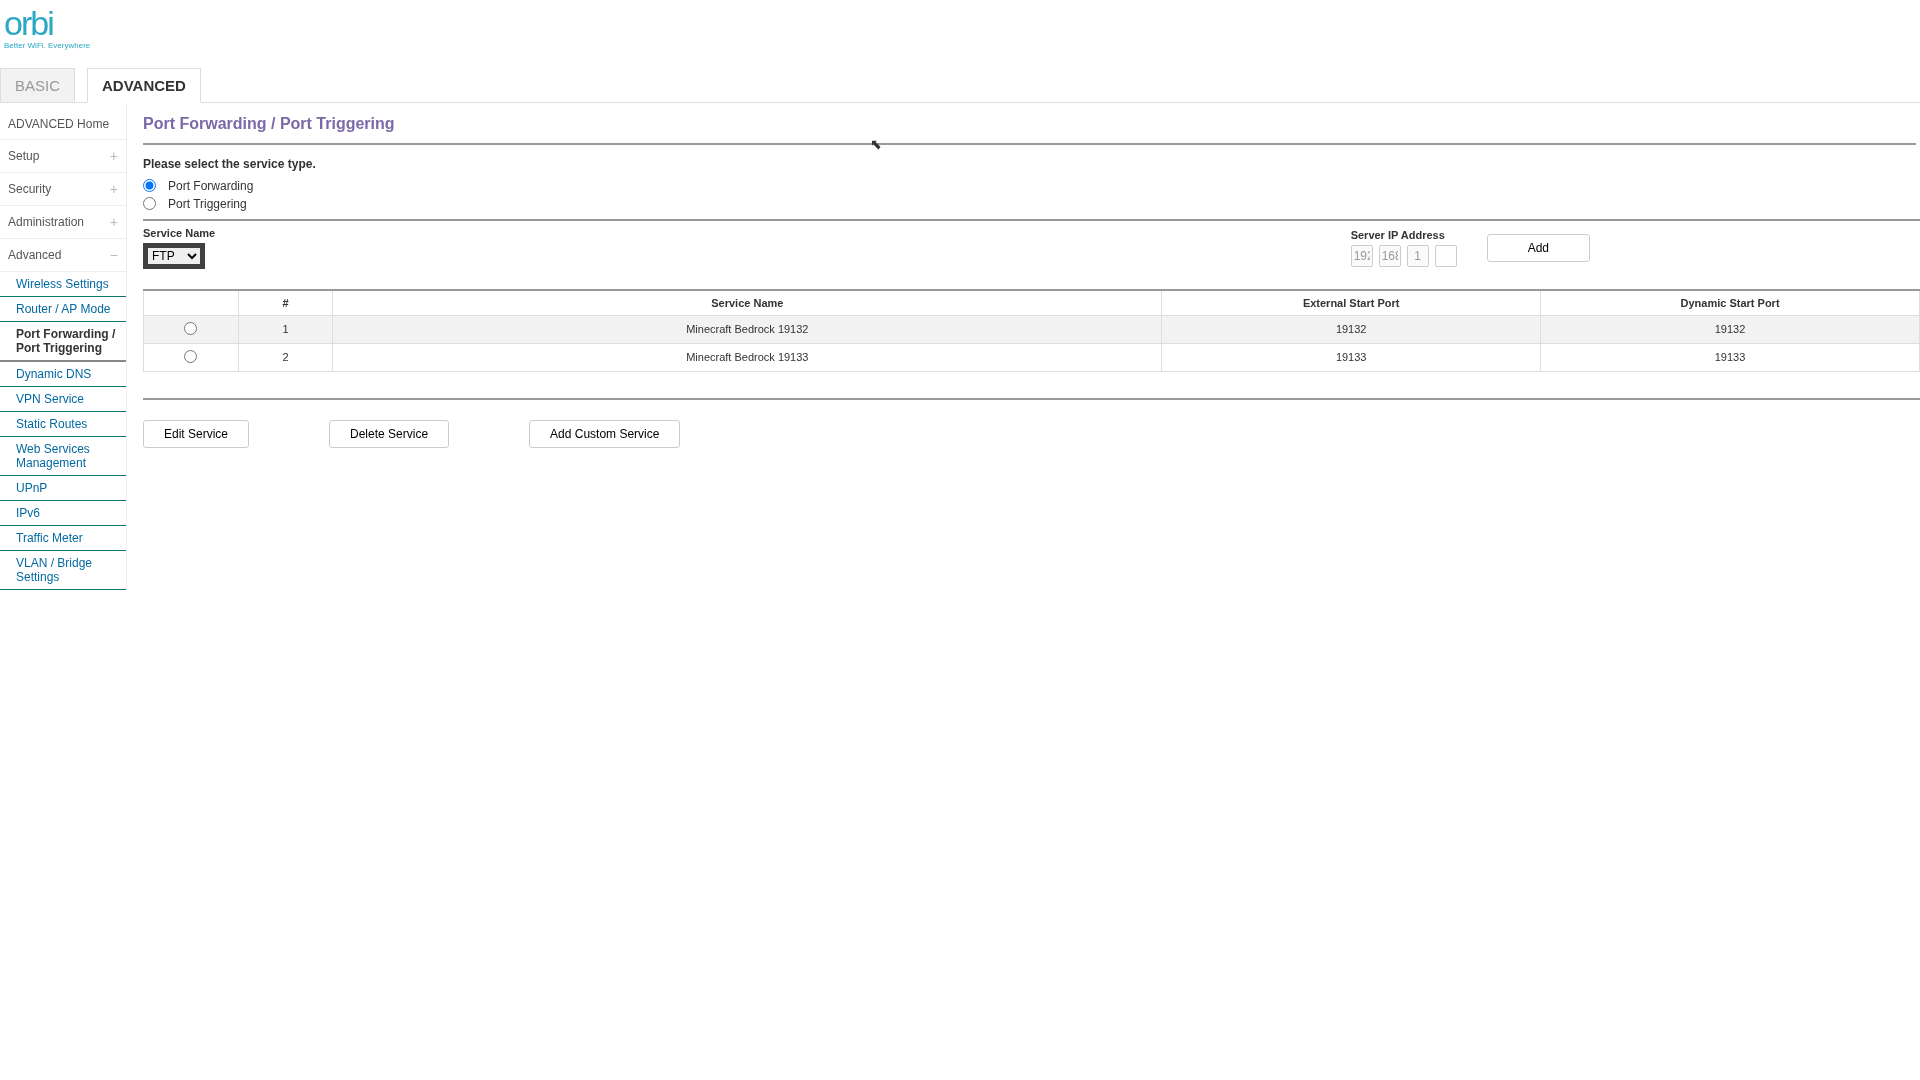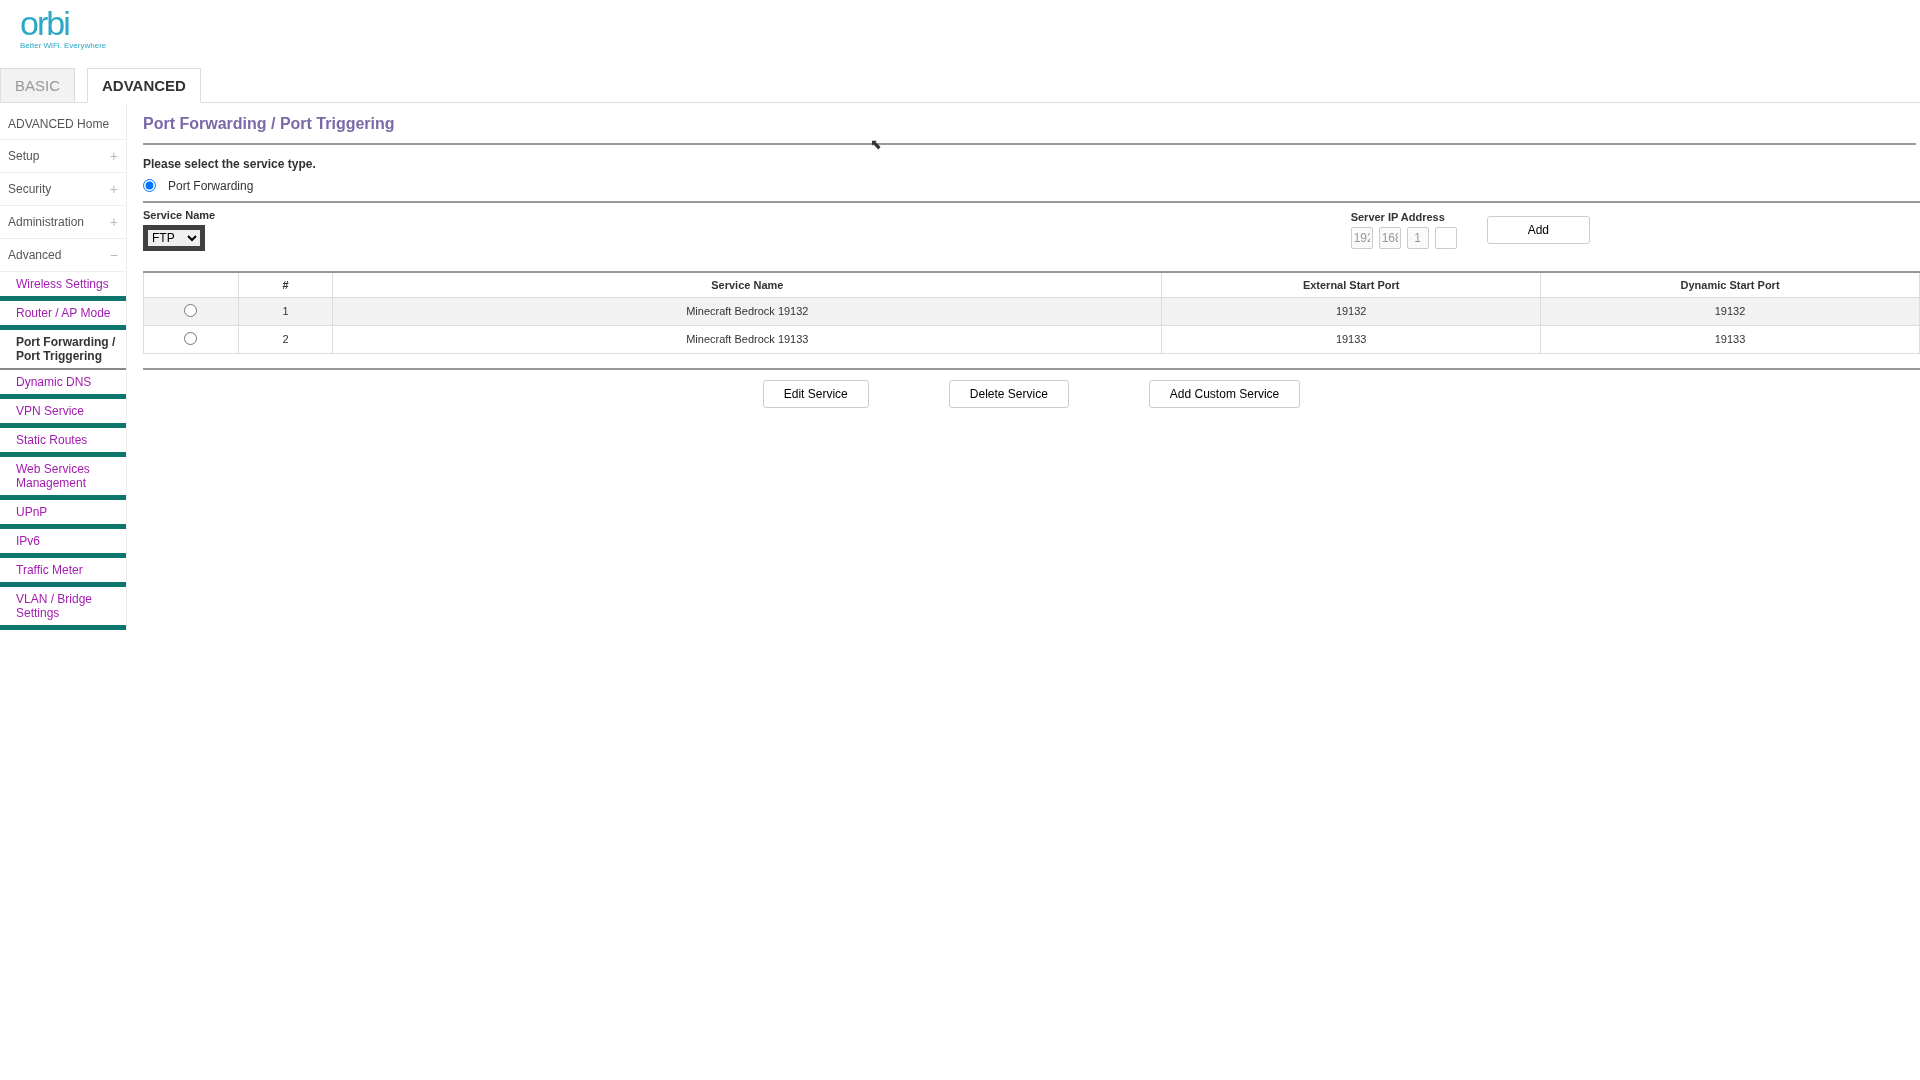--- a/index.html
+++ b/index.html
@@ -1,19 +1,19 @@
 <!DOCTYPE html>
 <html><head>
 <meta charset="utf-8">
 <style>
 * { margin: 0; padding: 0; box-sizing: border-box; font-family: Arial, sans-serif; }
 body { background: #fff; font-size: 13px; color: #333; }
 
 
-.header { display: flex; align-items: flex-end; padding: 8px 17px 0 4px; position: relative; margin-left: 16px; }
+.header { display: flex; align-items: flex-end; padding: 8px 17px 0 4px; position: relative; }
 .logo { display: flex; flex-direction: column; align-items: flex-start; }
 .logo-main { font-size: 34px; font-weight: 400; color: #2aa8c4; letter-spacing: -2px; line-height: 0.9; }
 .logo-sub { font-size: 8px; color: #2aa8c4; margin-top: 2px; }
 
 
 .banner { position: absolute; left: 265px; top: 6px; background: #0099cc; color: #fff; padding: 10px 16px; border-radius: 4px; display: flex; align-items: center; gap: 16px; }
 .banner-text { font-size: 13px; }
 .banner-btn { background: #fff; color: #0099cc; border: none; padding: 5px 12px; border-radius: 3px; font-size: 11px; cursor: pointer; }
 .banner-close { color: #fff; font-size: 18px; cursor: pointer; margin-left: 20px; background: none; border: none; }
 
@@ -21,21 +21,21 @@
 .tabs { margin-top: 18px; border-bottom: 1px solid #ddd; display: flex; gap: 12px; }
 .tab { padding: 8px 14px; font-size: 15px; color: #999; cursor: pointer; border: 1px solid transparent; }
 .tab.active { font-weight: bold; color: #333; background: #fff; border: 1px solid #ddd; border-bottom: 1px solid #fff; margin-bottom: -1px; }
 .tab.inactive { background: #f2f2f2; border: 1px solid #ddd; border-bottom: none; }
 
 
 .layout { display: flex; }
 .sidebar { width: 127px; border-right: 1px solid #eee; padding-top: 6px; }
 .side-item { display: flex; justify-content: space-between; align-items: center; padding: 8px 8px; font-size: 12px; color: #555; cursor: pointer; border-bottom: 1px solid #eee; }
 .side-item .exp { color: #bbb; font-size: 14px; }
-.side-sub { padding: 5px 8px 5px 16px; font-size: 12px; color: #a21caf; cursor: pointer; border-bottom: 5px solid #0f766e; }
+.side-sub { padding: 5px 8px 5px 16px; font-size: 12px; color: #0369a1; cursor: pointer; border-bottom: 1px solid #0f766e; }
 .side-sub.active { font-weight: bold; color: #333; border-bottom: 2px solid #888; }
 
 .content { flex: 1; padding: 12px 0 0 16px; }
 .page-title { font-size: 16px; font-weight: bold; color: #7b68a8; padding-bottom: 10px; border-bottom: 2px solid #999; margin-right: 4px; }
 
 .section-label { font-size: 12px; font-weight: bold; margin: 12px 0 8px; }
 .radio-row { display: flex; align-items: center; gap: 12px; font-size: 12px; margin-bottom: 4px; }
 .radio-row input { margin: 0; }
 
 .svc-row { display: flex; align-items: center; gap: 30px; margin-top: 8px; padding-bottom: 12px; border-top: 2px solid #999; padding-top: 6px; }
@@ -49,21 +49,21 @@
 
 .tbl { width: 100%; border-collapse: collapse; margin-top: 8px; border-top: 2px solid #999; }
 .tbl th, .tbl td { border: 1px solid #ddd; padding: 6px 8px; font-size: 11px; text-align: center; }
 .tbl th { background: #fff; font-weight: bold; }
 .tbl tr.alt td { background: #f2f2f2; }
 .tbl .col-radio { width: 64px; }
 .tbl .col-num { width: 64px; }
 .tbl .col-name { width: 560px; }
 .tbl .col-port { width: 256px; }
 
-.action-row { display: flex; justify-content: center; gap: 80px; margin-top: 14px; border-top: 2px solid #999; padding-top: 10px; }
+.action-row { display: flex; gap: 80px; margin-top: 26px; border-top: 2px solid #999; padding-top: 20px; }
 .action-btn { padding: 6px 20px; font-size: 12px; border: 1px solid #ccc; background: #fff; border-radius: 3px; cursor: pointer; }
 .cursor { position: absolute; left: 870px; top: 136px; font-size: 14px; pointer-events: none; }
 </style>
 </head>
 <body>
 
 <div class="header">
   <div class="logo">
     <div class="logo-main">orbi</div>
     <div class="logo-sub">Better WiFi. Everywhere</div>
@@ -111,20 +111,24 @@
   </div>
 
   <div class="content">
     <div class="page-title">Port Forwarding / Port Triggering</div>
 
     <div class="section-label">Please select the service type.</div>
     <div class="radio-row">
       <input type="radio" checked="" style="">
       <span>Port Forwarding</span>
     </div>
+    <div class="radio-row">
+      <input type="radio" style="">
+      <span>Port Triggering</span>
+    </div>
 
     <div class="svc-row">
       <div class="svc-col">
         <label>Service Name</label>
         <select>
           <option>FTP</option>
         </select>
       </div>
       <div style="flex:1"></div>
       <div class="svc-col">

